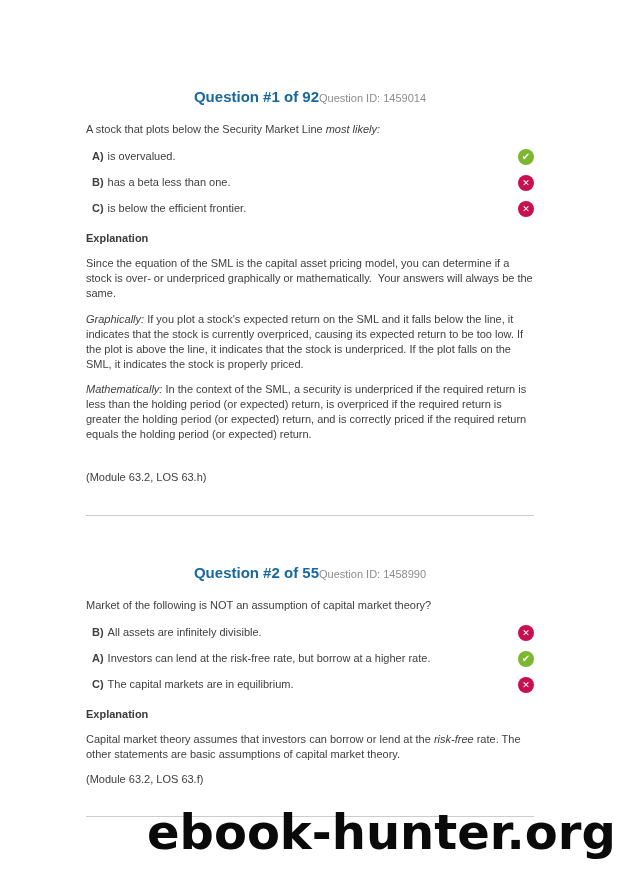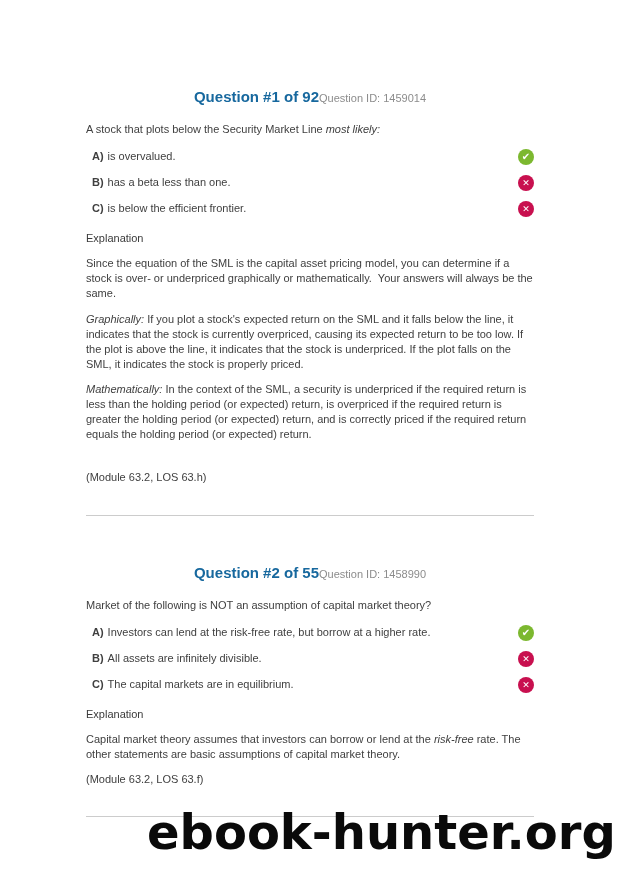--- a/index.html
+++ b/index.html
@@ -32,21 +32,21 @@
           height:18px;margin-bottom:8px;padding-left:6px;gap:12px;}
   .choice-body{font-size:11px;line-height:15px;}
   .choice-letter{font-weight:700;margin-right:4px;}
   .result-icon{width:16px;height:16px;border-radius:50%;flex:0 0 16px;
           display:flex;align-items:center;justify-content:center;
           color:#fff;font-weight:700;}
   .result-icon[data-result="correct"]{background:var(--correct-green);}
   .result-icon[data-result="correct"]::after{content:"✔";font-size:10px;line-height:1;}
   .result-icon[data-result="incorrect"]{background:var(--incorrect-red);}
   .result-icon[data-result="incorrect"]::after{content:"✕";font-size:9px;line-height:1;}
-  .expl-heading{margin-top:12px;font-size:11px;line-height:15px;font-weight:400;color:#3a3a3a;}
+  .expl-heading{margin-top:12px;font-size:11px;line-height:15px;font-weight:700;color:#3a3a3a;}
   .para{margin-top:10px;font-size:11px;line-height:15px;white-space:pre-wrap;}
   .para.gap{margin-top:11px;}
   .module-ref{font-size:11px;line-height:15px;}
   .q1 .module-ref{margin-top:28px;}
   .q2 .module-ref{margin-top:10px;}
   hr.divider{border:none;border-top:1px solid var(--divider);height:0;}
   hr.d1{margin:30px 0 0 0;}
   hr.d2{margin:29px 0 0 0;}
   .watermark{
     position:absolute;left:147px;top:808px;z-index:5;
@@ -93,26 +93,26 @@
 
   <section class="question q2">
     <div class="q-head">
       <h2 class="q-title">Question #2 of 55</h2>
       <span class="q-id">Question ID: 1458990</span>
     </div>
     <p class="prompt"><span>Market of the following is NOT an assumption of capital market theory?</span></p>
 
     <div class="choices">
       <div class="choice">
+        <span class="choice-body"><span class="choice-letter">B)</span><span>All assets are infinitely divisible.</span></span>
+        <span class="result-icon" data-result="incorrect"></span>
+      </div>
+      <div class="choice">
         <span class="choice-body"><span class="choice-letter">A)</span><span>Investors can lend at the risk-free rate, but borrow at a higher rate.</span></span>
         <span class="result-icon" data-result="correct"></span>
-      </div>
-      <div class="choice">
-        <span class="choice-body"><span class="choice-letter">B)</span><span>All assets are infinitely divisible.</span></span>
-        <span class="result-icon" data-result="incorrect"></span>
       </div>
       <div class="choice">
         <span class="choice-body"><span class="choice-letter">C)</span><span>The capital markets are in equilibrium.</span></span>
         <span class="result-icon" data-result="incorrect"></span>
       </div>
     </div>
 
     <div class="expl-heading">Explanation</div>
     <p class="para"><span>Capital market theory assumes that investors can borrow or lend at the </span><em>risk-free</em><span> rate. The other statements are basic assumptions of capital market theory.</span></p>
     <p class="module-ref">(Module 63.2, LOS 63.f)</p>

